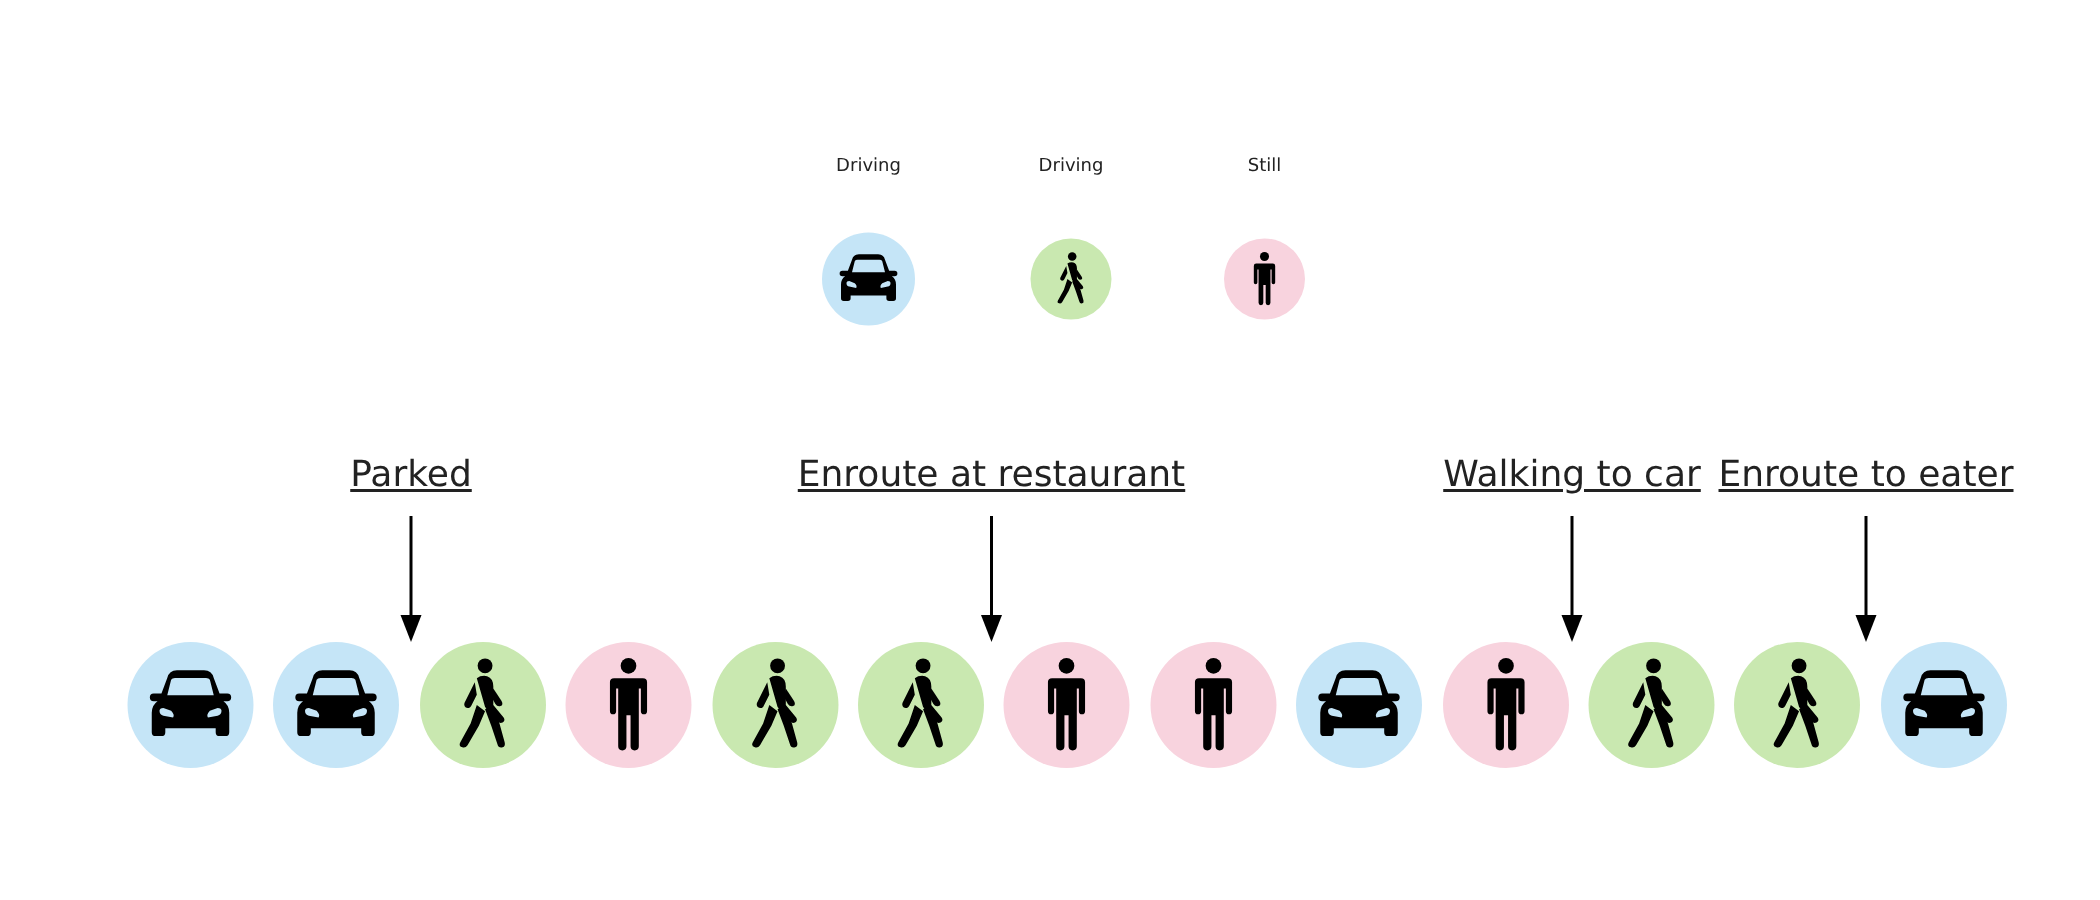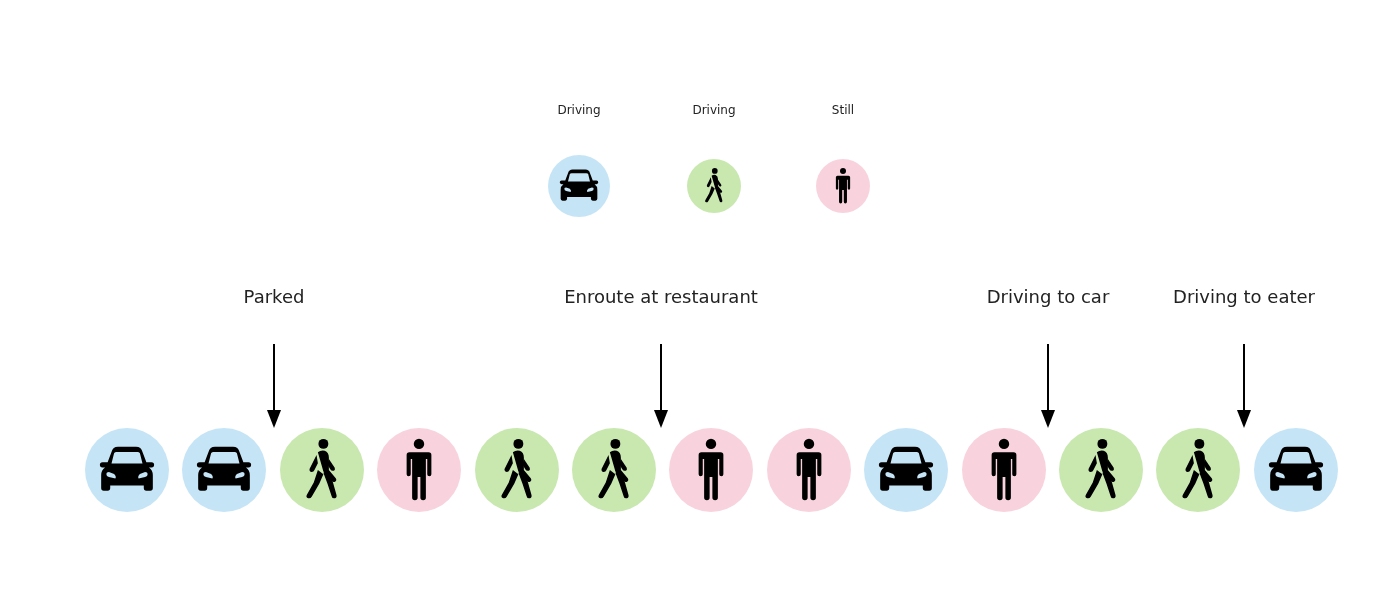--- a/index.html
+++ b/index.html
@@ -1,21 +1,21 @@
 <!DOCTYPE html>
 <html><head>
 <meta charset="utf-8">
 <style>
   html, body { margin:0; padding:0; background:#ffffff; }
   body { width:1400px; height:600px; position:relative; overflow:hidden;
          font-family:"DejaVu Sans", sans-serif; color:#222; }
   .legend-label { position:absolute; top:103px; font-size:12px; transform:translateX(-50%); white-space:nowrap; }
   .circle { position:absolute; border-radius:50%; display:flex; align-items:center; justify-content:center; }
   .circle svg { display:block; }
-  .ann-label { position:absolute; top:286px; font-size:18px; transform:translateX(-50%); white-space:nowrap; }
+  .ann-label { position:absolute; top:302px; font-size:24px; transform:translateX(-50%); white-space:nowrap;text-decoration:underline; }
   .arrow { position:absolute; top:344px; width:16px; height:84px; transform:translateX(-50%); }
 </style>
 </head>
 <body>
 
 <div class="legend-label" style="left:579px">Driving</div>
 <div class="legend-label" style="left:714px">Driving</div>
 <div class="legend-label" style="left:843px">Still</div>
 
 <div id="legend-icons">
@@ -41,22 +41,22 @@
         <g fill="#000000">
           <circle cx="24" cy="5" r="3.8"></circle>
           <path d="M17 11 H31 Q33 11 33 13 V27 Q33 28.5 31.5 28.5 Q30 28.5 30 27 V16 H29 V44 Q29 46 27 46 Q25 46 25 44 V29 H23 V44 Q23 46 21 46 Q19 46 19 44 V16 H18 V27 Q18 28.5 16.5 28.5 Q15 28.5 15 27 V13 Q15 11 17 11 Z"></path>
         </g>
       </svg>
     </div>
   </div>
 
 <div class="ann-label" style="left:274px">Parked</div>
 <div class="ann-label" style="left:661px">Enroute at restaurant</div>
-<div class="ann-label" style="left:1048px">Driving to car</div>
-<div class="ann-label" style="left:1244px">Driving to eater</div>
+<div class="ann-label" style="left:1048px">Walking to car</div>
+<div class="ann-label" style="left:1244px">Enroute to eater</div>
 
 <div id="arrows">
     <div class="arrow" style="left: 274px;"><svg width="16" height="84" viewBox="0 0 16 84">
         <line x1="8" y1="0" x2="8" y2="68" stroke="#000" stroke-width="2"></line>
         <polygon points="1,66 15,66 8,84" fill="#000"></polygon>
       </svg></div>
     <div class="arrow" style="left: 661px;"><svg width="16" height="84" viewBox="0 0 16 84">
         <line x1="8" y1="0" x2="8" y2="68" stroke="#000" stroke-width="2"></line>
         <polygon points="1,66 15,66 8,84" fill="#000"></polygon>
       </svg></div>

